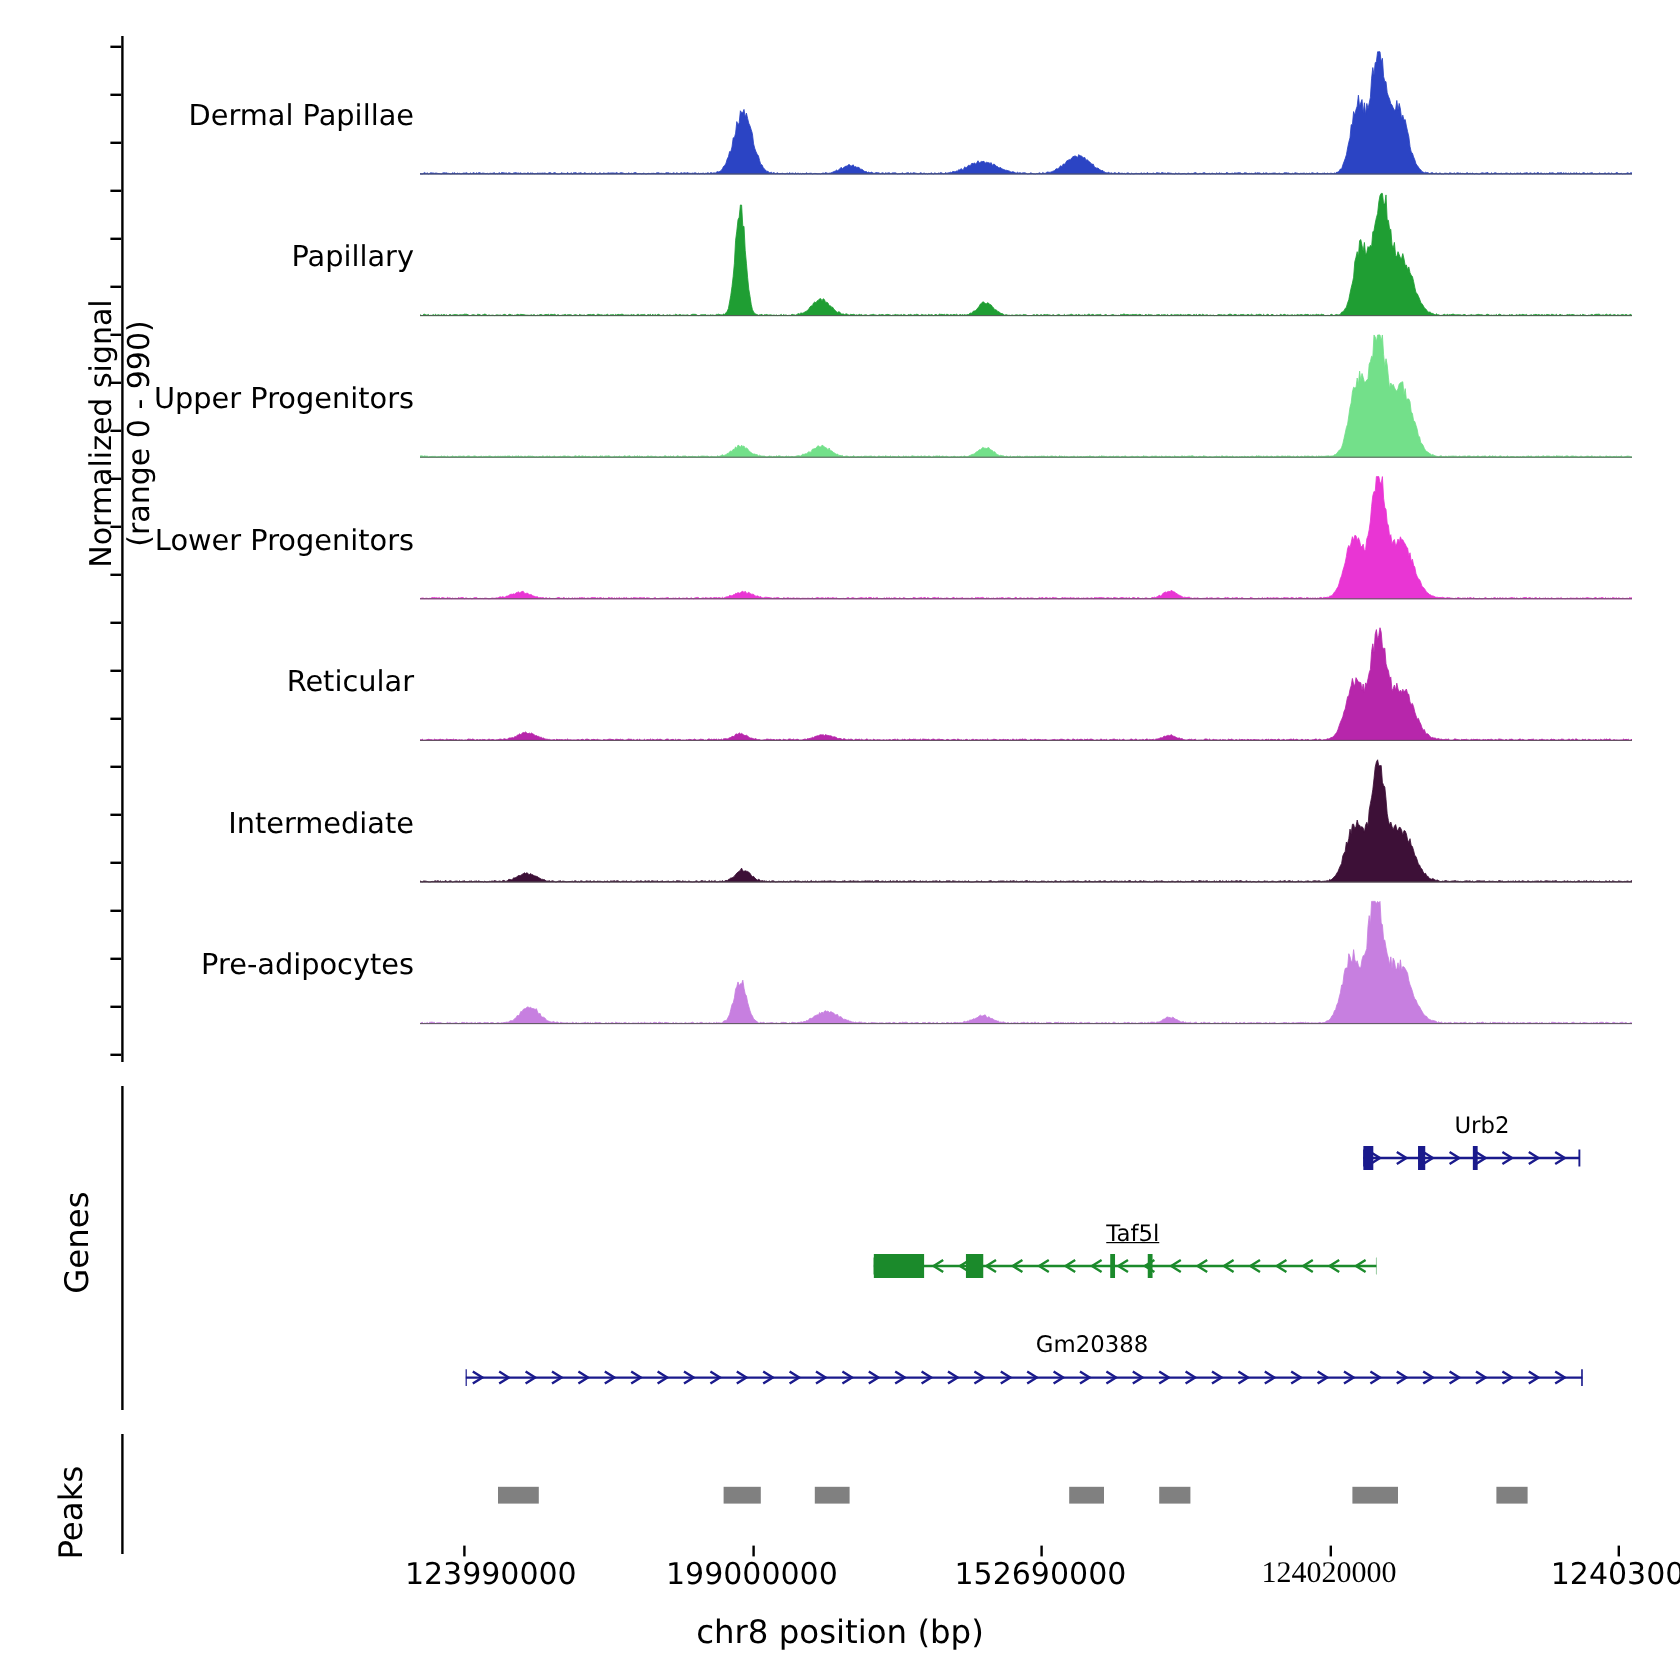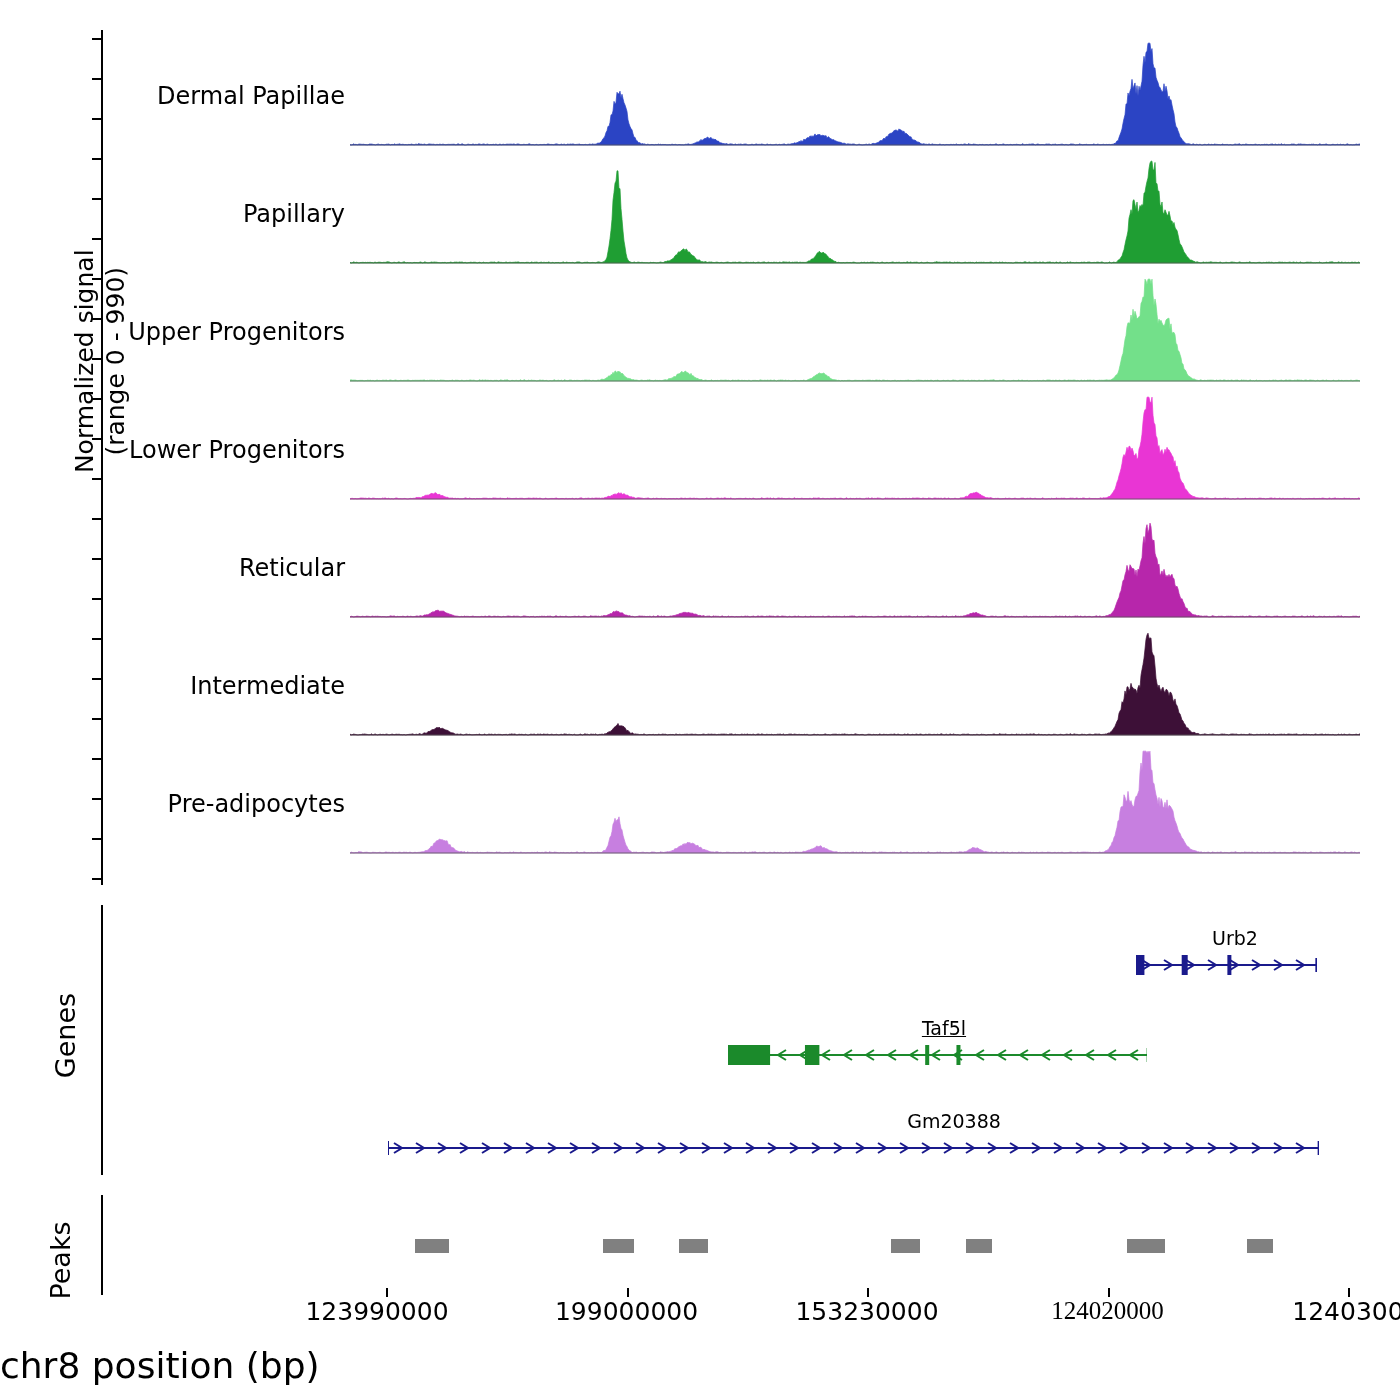--- a/index.html
+++ b/index.html
@@ -28,22 +28,22 @@
     font-size: 25px;
     color: #000;
     line-height: 1.25;
     white-space: pre-line;
   }
   #xlabel {
     position: absolute;
     left: 0;
     top: 1345px;
     width: 1400px;
-    text-align: left;
-    font-size: 36px;
+    text-align: center;
+    font-size: 27px;
     color: #000;
   }
 
   #geneslabel {
     position: absolute;
     left: -15px;
     top: 1020px;
     width: 160px;
     text-align: center;
     transform: rotate(-90deg);
@@ -302,40 +302,40 @@
           <path d="M 732 9 L 740 14 L 732 19" fill="none" stroke="#1a1a8c" stroke-width="2"></path>
           <path d="M 754 9 L 762 14 L 754 19" fill="none" stroke="#1a1a8c" stroke-width="2"></path>
           <path d="M 776 9 L 784 14 L 776 19" fill="none" stroke="#1a1a8c" stroke-width="2"></path>
           <path d="M 798 9 L 806 14 L 798 19" fill="none" stroke="#1a1a8c" stroke-width="2"></path>
           <path d="M 820 9 L 828 14 L 820 19" fill="none" stroke="#1a1a8c" stroke-width="2"></path>
           <path d="M 842 9 L 850 14 L 842 19" fill="none" stroke="#1a1a8c" stroke-width="2"></path>
           <path d="M 864 9 L 872 14 L 864 19" fill="none" stroke="#1a1a8c" stroke-width="2"></path>
           <path d="M 886 9 L 894 14 L 886 19" fill="none" stroke="#1a1a8c" stroke-width="2"></path>
           <path d="M 908 9 L 916 14 L 908 19" fill="none" stroke="#1a1a8c" stroke-width="2"></path>
         </svg></div>
-      <div class="gene-name" style="left: 954px; top: 1110px;">Gm20388</div>
+      <div class="gene-name" style="left: 910px; top: 1110px;">Gm20388</div>
     </div>
 
   <div id="peaks">
       <div class="peak" style="left: 414.929px; width: 33.6667px; background: rgb(128, 128, 128);"></div>
       <div class="peak" style="left: 602.5px; width: 31.2619px; background: rgb(128, 128, 128);"></div>
       <div class="peak" style="left: 679.452px; width: 28.8571px; background: rgb(128, 128, 128);"></div>
       <div class="peak" style="left: 891.071px; width: 28.8571px; background: rgb(128, 128, 128);"></div>
       <div class="peak" style="left: 965.619px; width: 26.4524px; background: rgb(128, 128, 128);"></div>
       <div class="peak" style="left: 1126.74px; width: 38.4762px; background: rgb(128, 128, 128);"></div>
       <div class="peak" style="left: 1246.98px; width: 26.4524px; background: rgb(128, 128, 128);"></div>
     </div>
 
   <div id="xticks">
       <div class="xtick-mark" style="left: 386.071px;"></div>
-      <div class="xtick-label" style="left: 377px;">123990000</div>
+      <div class="xtick-label" style="left: 409px;">123990000</div>
       <div class="xtick-mark" style="left: 626.548px;"></div>
       <div class="xtick-label" style="left: 626.548px;">199000000</div>
       <div class="xtick-mark" style="left: 867.024px;"></div>
-      <div class="xtick-label" style="left: 867.024px;">153230000</div>
+      <div class="xtick-label" style="left: 867.024px;">152690000</div>
       <div class="xtick-mark" style="left: 1107.5px;"></div>
       <div class="xtick-label" style="left: 1107.5px; font-family: Liberation Serif, serif;">124020000</div>
       <div class="xtick-mark" style="left: 1347.98px;"></div>
       <div class="xtick-label" style="left: 1347.98px;">1240300</div>
     </div>
 
   <div id="xlabel">chr8 position (bp)</div>
 <div class="track-label" style="top: 82px;">Dermal Papillae</div>
     <div class="track-label" style="top: 200px;">Papillary</div>
     <div class="track-label" style="top: 318px;">Upper Progenitors</div>

